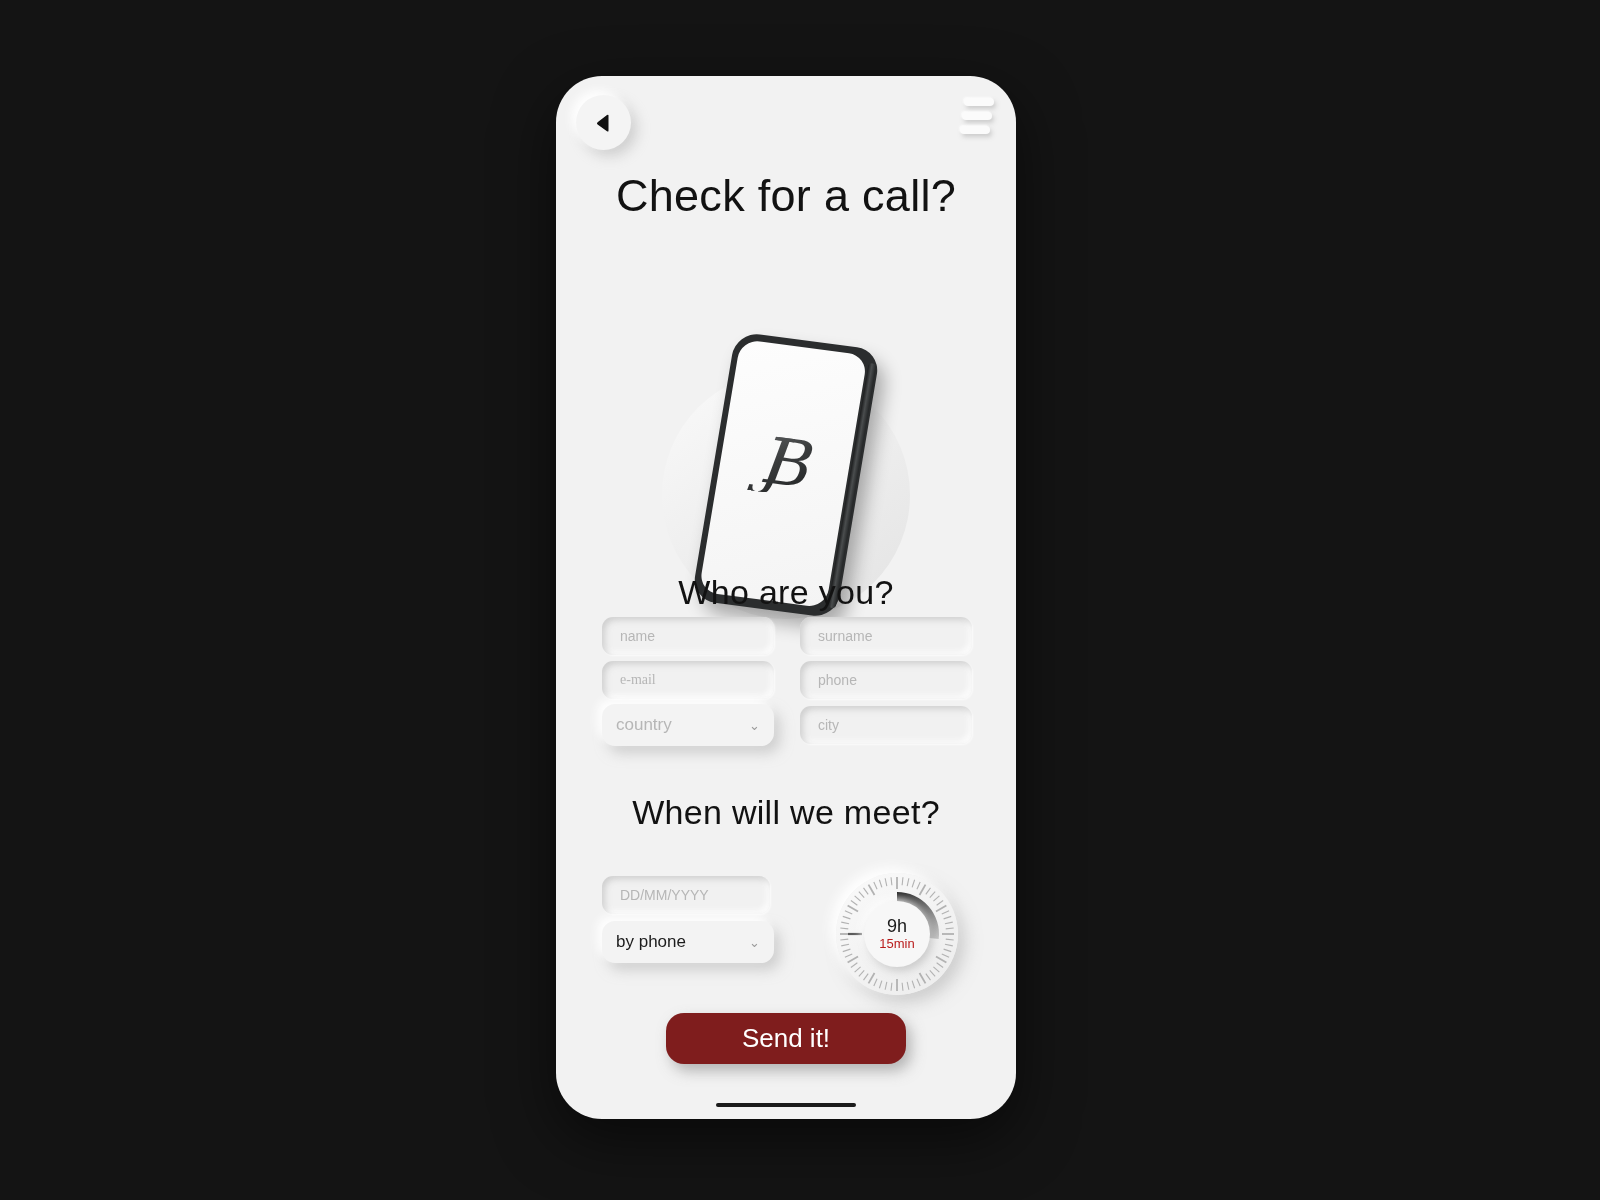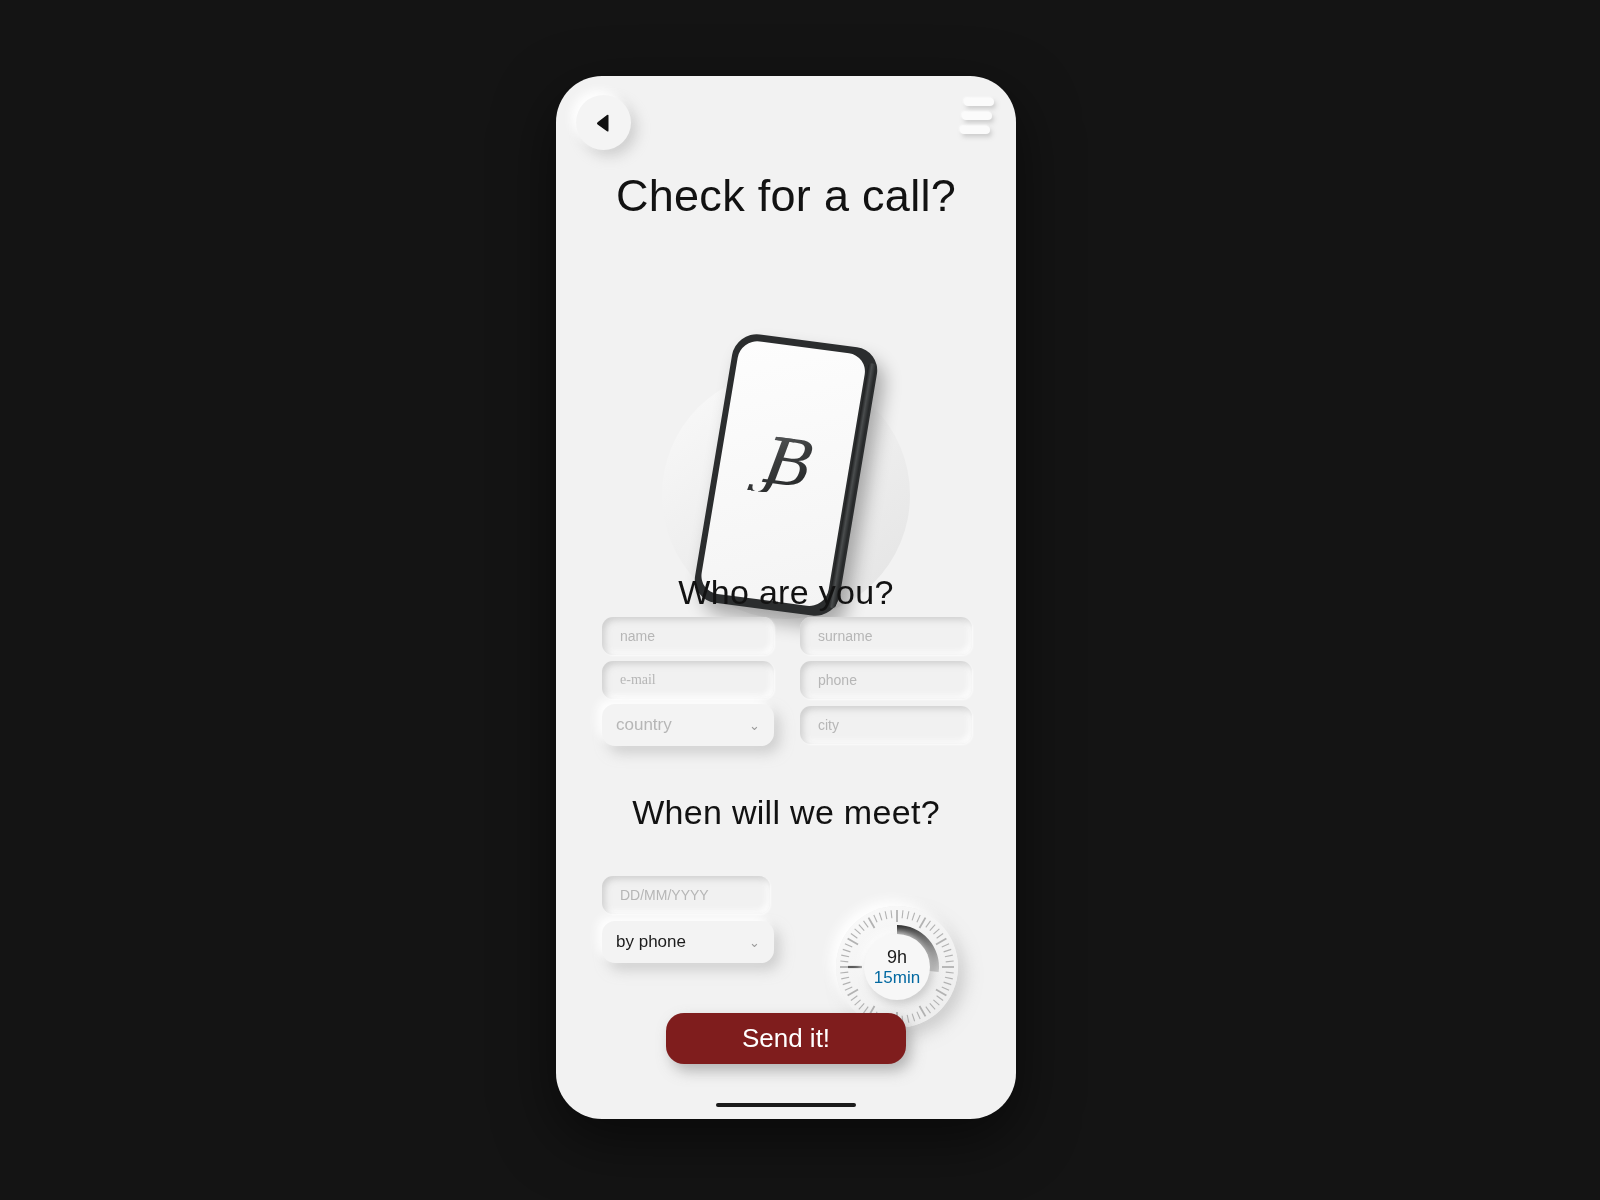--- a/index.html
+++ b/index.html
@@ -197,21 +197,21 @@
   #d-country { left: 46px;  top: 628px; width: 172px; }
   #f-city    { left: 244px; top: 630px; width: 172px; }
 
   #f-date    { left: 46px;  top: 800px; width: 168px; }
   #d-method  { left: 46px;  top: 845px; width: 172px; }
 
   
   #dial {
     position: absolute;
     left: 280px;
-    top: 830px;
+    top: 797px;
     width: 122px;
     height: 122px;
   }
   #dial .plate {
     position: absolute;
     inset: 0;
     border-radius: 50%;
     background: linear-gradient(145deg,#fafafa,#ececec);
     box-shadow: -6px -6px 12px rgba(255,255,255,0.95),
                  7px 8px 16px rgba(170,170,170,0.5);
@@ -226,21 +226,21 @@
     background: #f7f7f7;
     box-shadow: 3px 4px 9px rgba(165,165,165,0.5),
                 -3px -3px 8px rgba(255,255,255,0.9);
     display: flex;
     flex-direction: column;
     align-items: center;
     justify-content: center;
     line-height: 1.15;
   }
   #dial .hub .hh { font-size: 18px; color: #1b1b1b; }
-  #dial .hub .mm { font-size: 17px; color: #0369a1; }
+  #dial .hub .mm { font-size: 13px; color: #b91c1c; }
 
   
   #submit {
     position: absolute;
     left: 50%;
     top: 937px;
     margin-left: -120px;
     width: 240px;
     height: 51px;
     border-radius: 18px;

